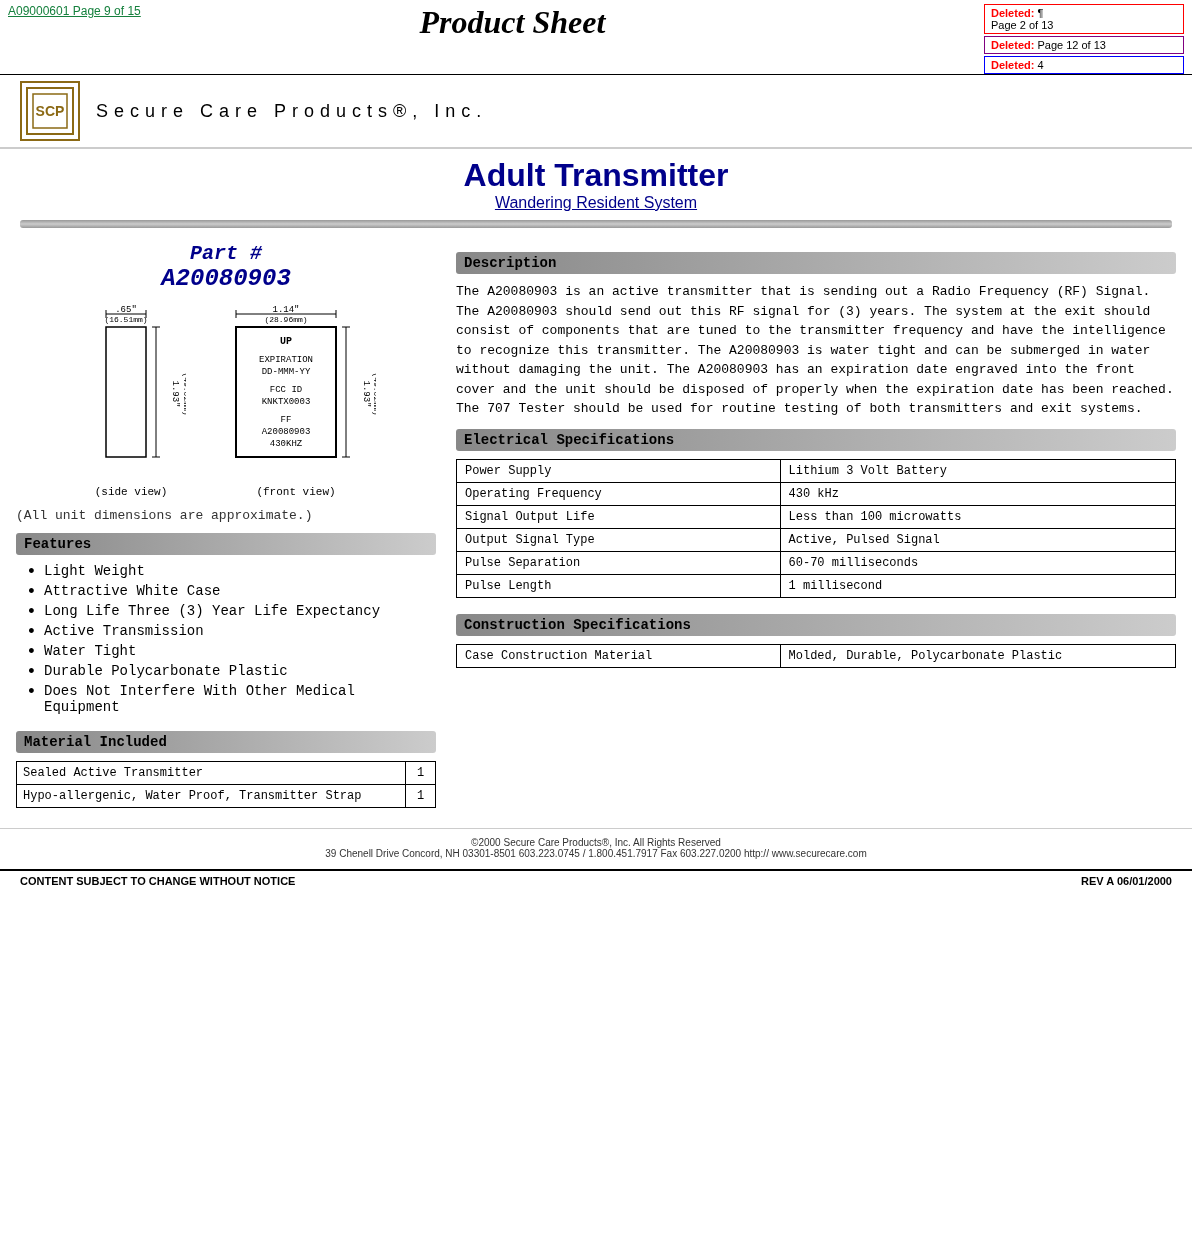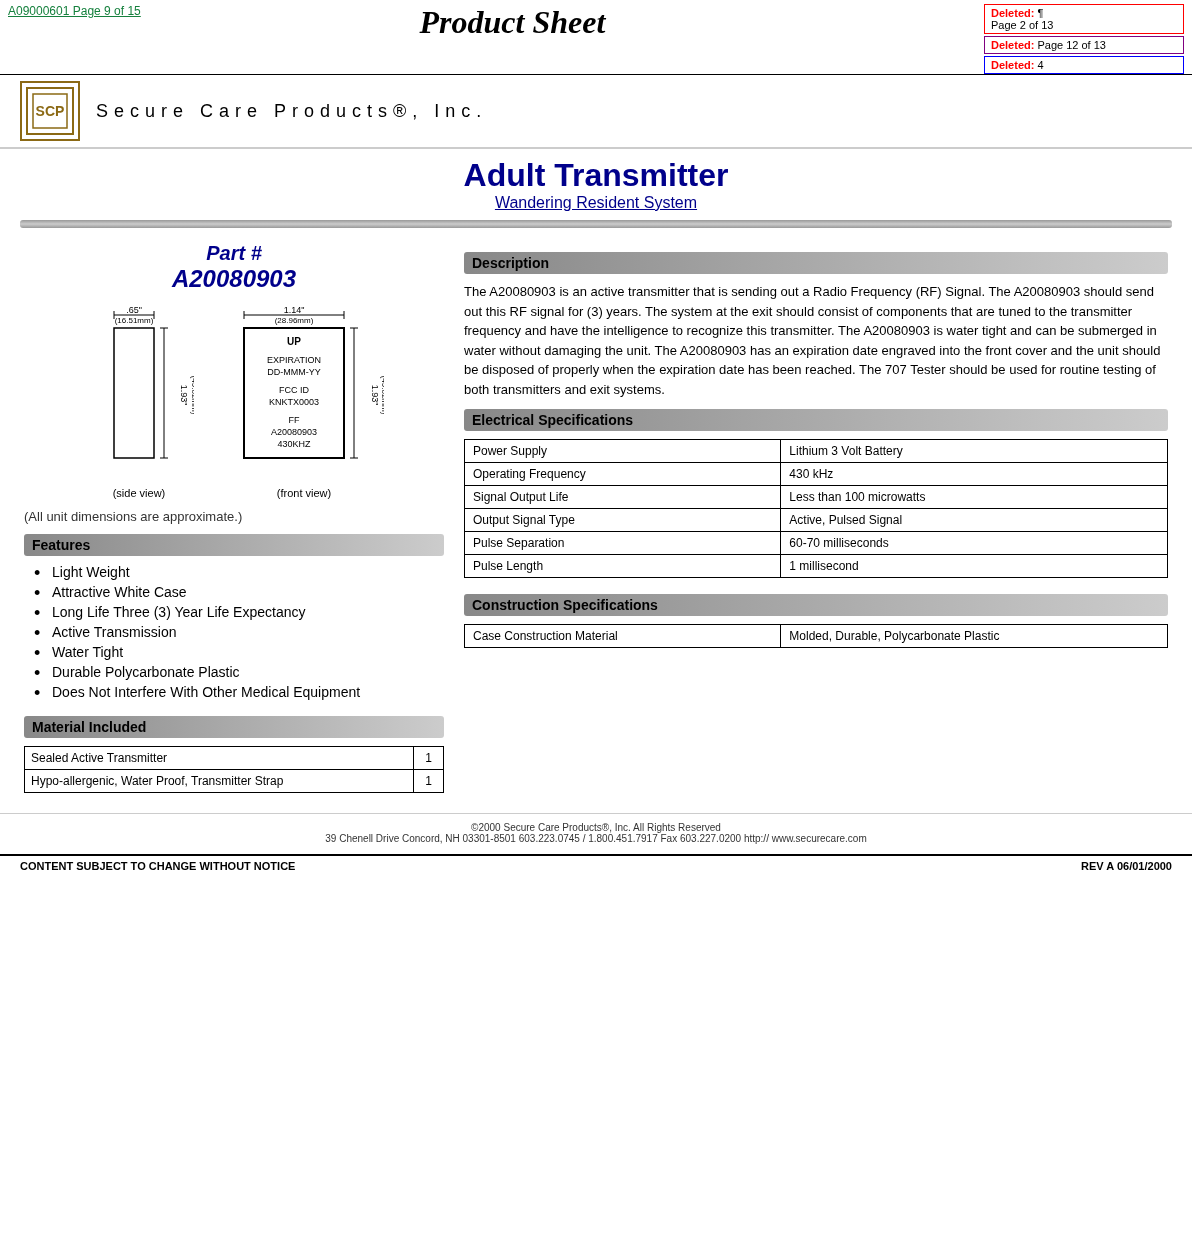--- a/index.html
+++ b/index.html
@@ -96,22 +96,23 @@
     .gray-divider {
       height: 8px;
       background: linear-gradient(to bottom, #999, #ccc, #999);
       margin: 4px 20px;
       border-radius: 3px;
     }
 
     
     .two-col {
       display: flex;
-      padding: 10px 24px;
+      padding: 10px 16px;
       gap: 20px;
+      font-family: Liberation Mono, monospace;
     }
     .left-col {
       width: 420px;
       flex-shrink: 0;
     }
     .right-col {
       flex: 1;
     }
 
     

